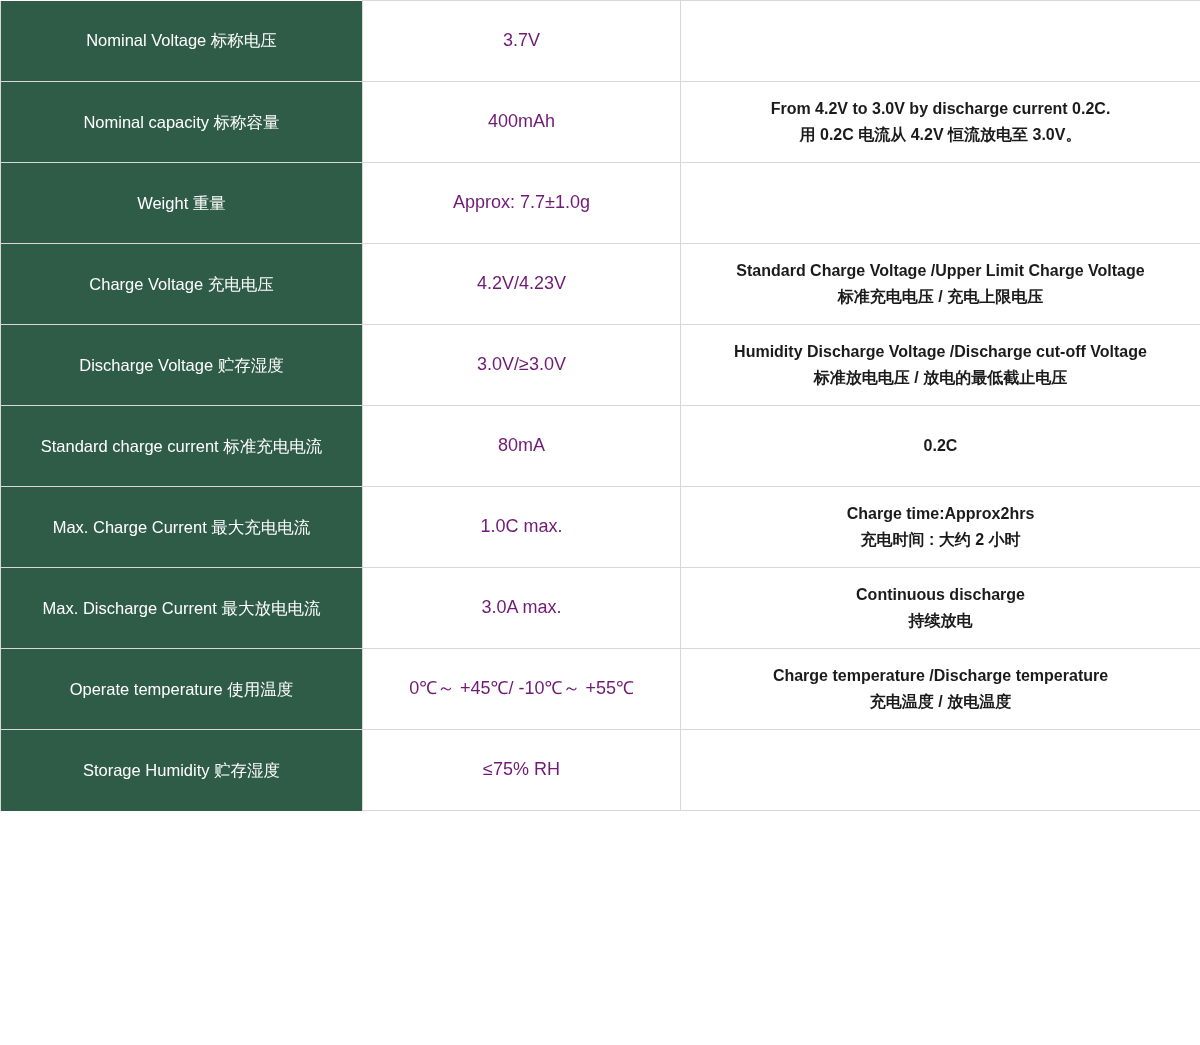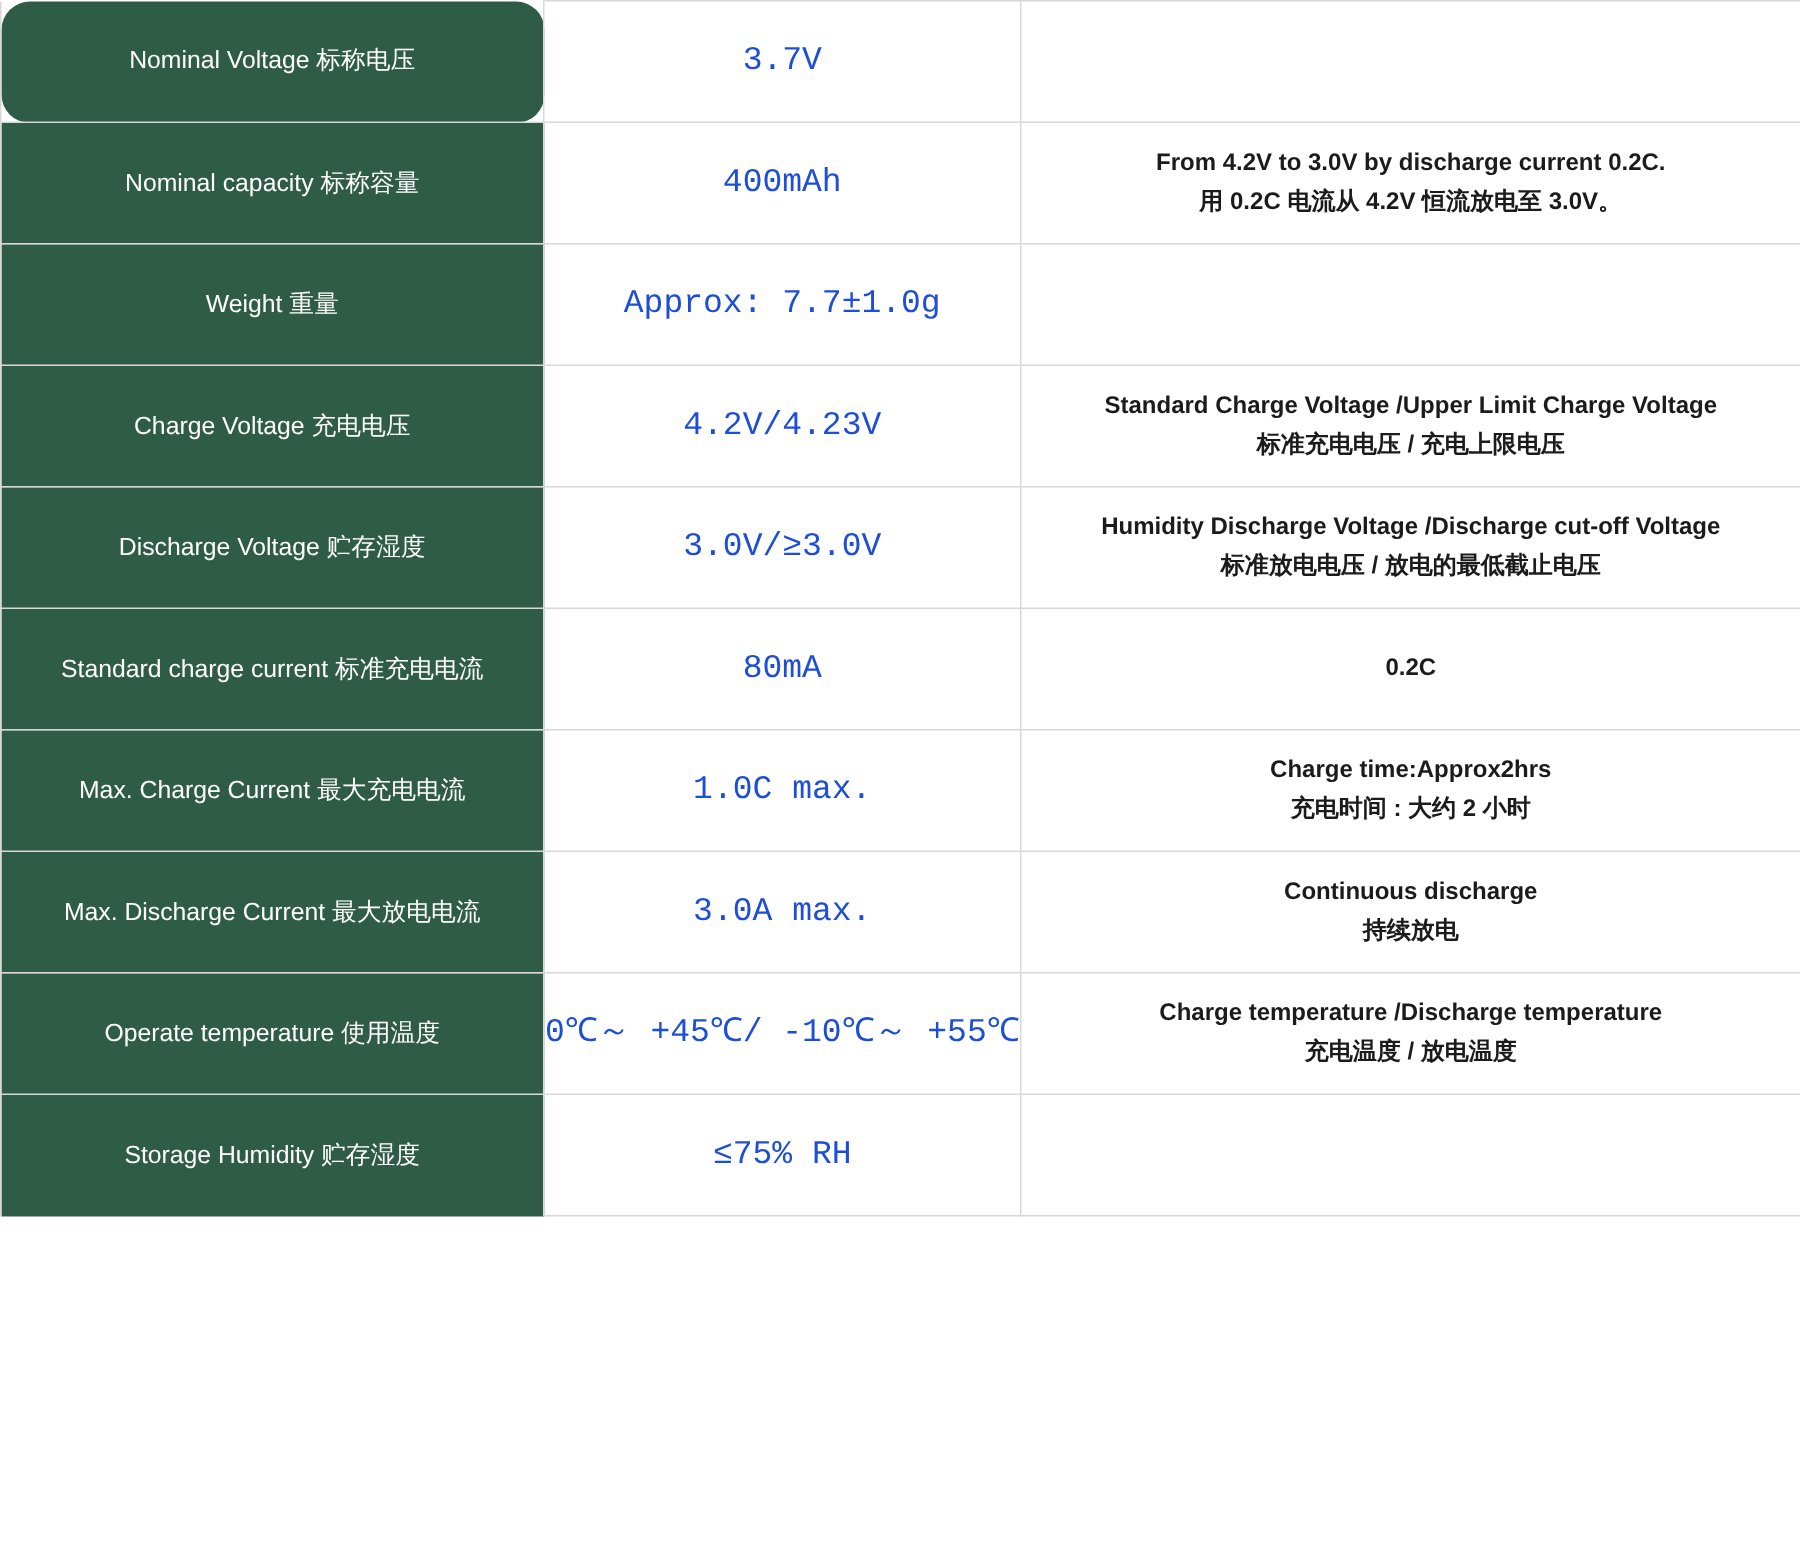--- a/index.html
+++ b/index.html
@@ -34,31 +34,30 @@
     color: #ffffff;
     font-size: 16.5px;
     height: 80px;
     padding: 6px 10px;
     line-height: 1.5;
     border-left: none;
     border-top-color: #cfd8d2;
     border-bottom-color: #cfd8d2;
     border-right-color: #cfd8d2;
   }
-  tr:first-child td.label-cell { border-top: none; border-radius: 19px; }
+  tr:first-child td.label-cell { border-top: none; }
   tr:last-child td.label-cell { border-bottom: none; }
 
   td.value-cell {
     background: #ffffff;
-    color: #1d4ed8;
-    font-size: 22px;
+    color: #701a75;
+    font-size: 18px;
     height: 80px;
     padding: 6px 10px;
     line-height: 1.55;
-    font-family: Liberation Mono, monospace;
   }
   td.note-cell {
     background: #ffffff;
     color: #1b1b1b;
     font-size: 16px;
     height: 80px;
     padding: 6px 14px;
     line-height: 1.65;
     border-right: none;
     font-weight: bold;

